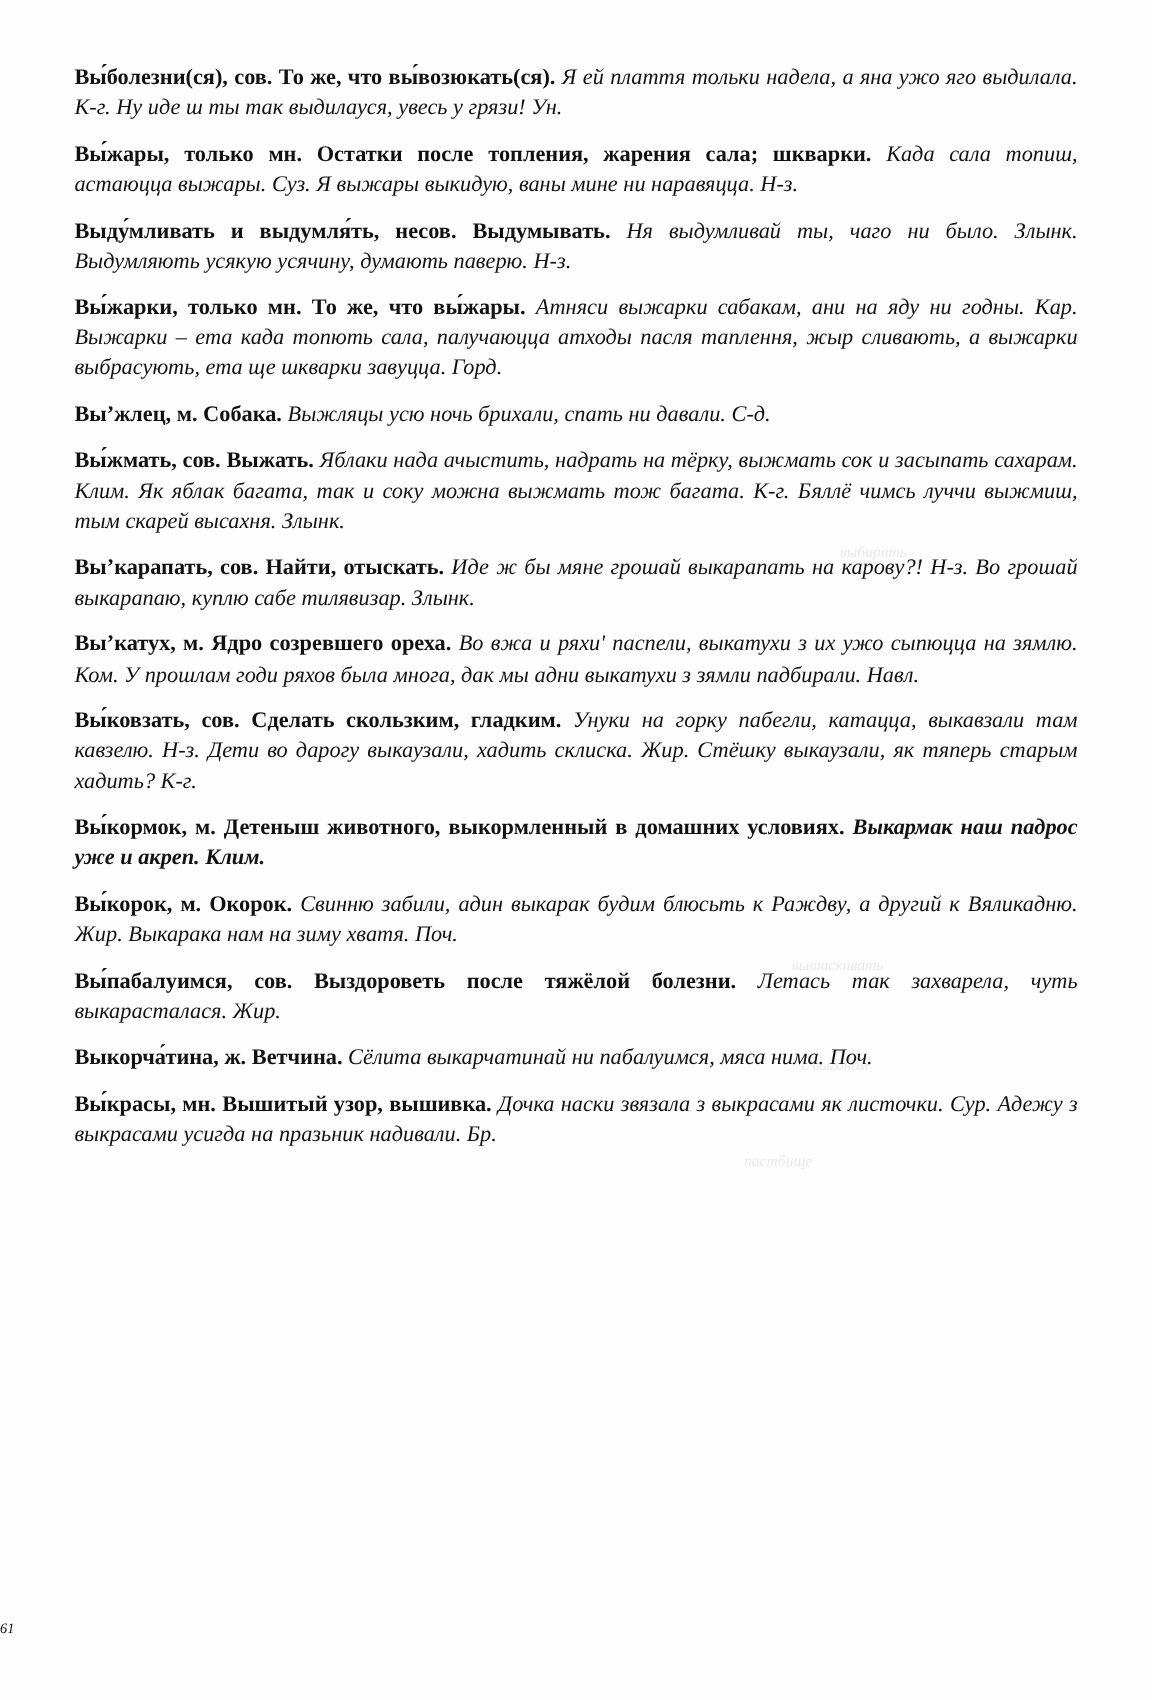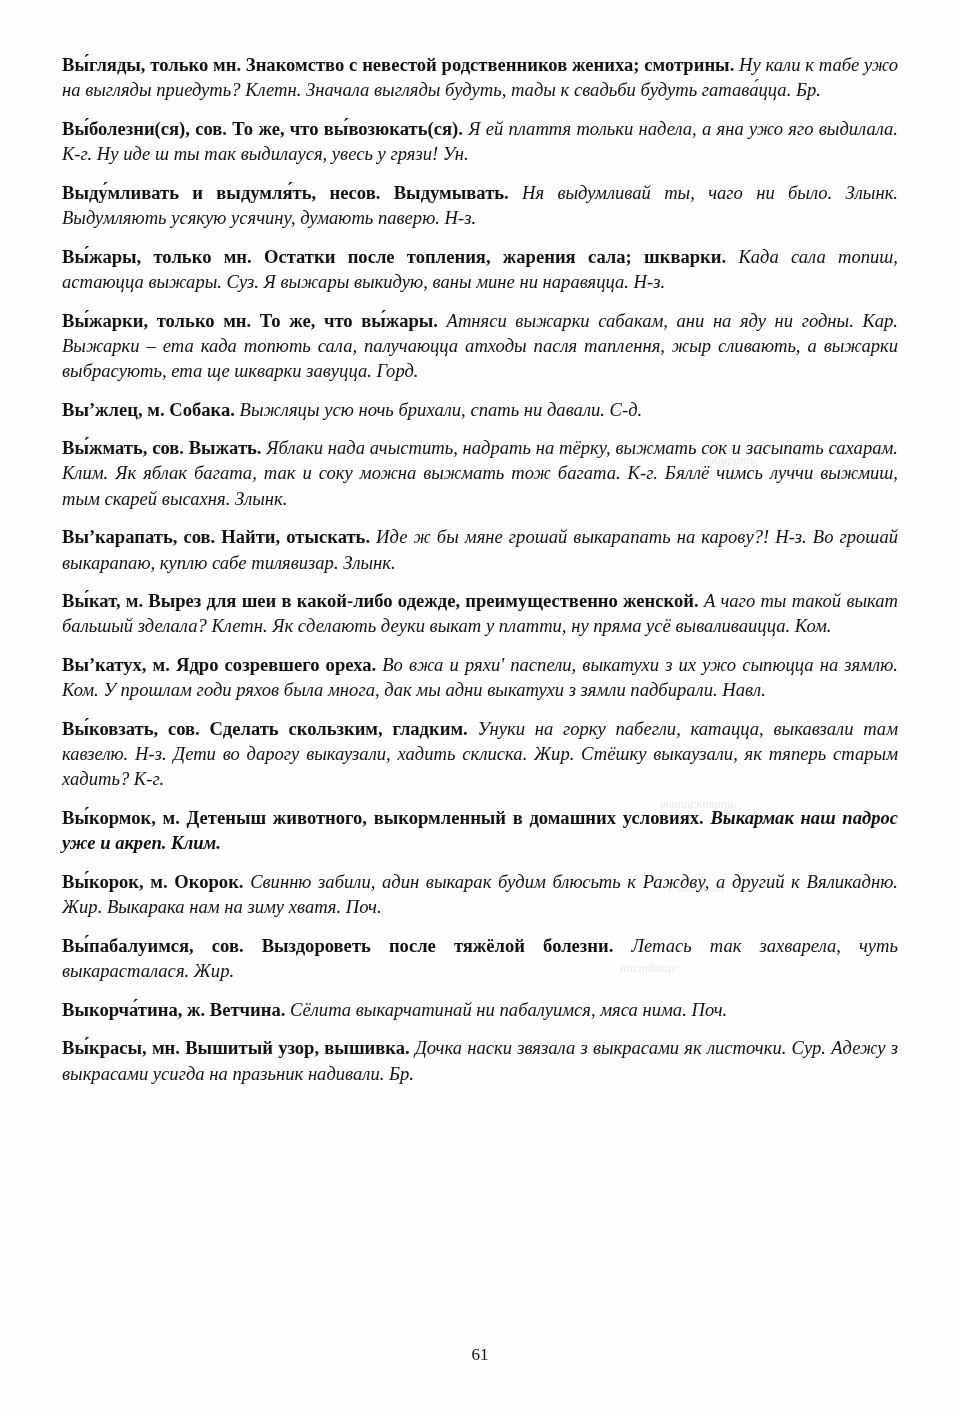--- a/index.html
+++ b/index.html
@@ -46,24 +46,24 @@
   }
   .ex-bold {
     font-style: italic;
     font-weight: bold;
   }
   .folio {
     position: absolute;
     left: 0;
     right: 0;
     bottom: 52px;
-    text-align: center;
-    font-size: 17px;
+    font-size: 12px;
     font-family: "Liberation Serif", serif;
     color: #111;
+    font-style: italic;
   }
   
   .ghost {
     position: absolute;
     color: rgba(150, 140, 130, 0.20);
     font-family: "Liberation Serif", serif;
     font-style: italic;
     font-size: 13px;
     pointer-events: none;
     white-space: nowrap;
@@ -74,56 +74,50 @@
 
 <div class="page">
 
   <div class="ghost" style="left:700px;top:452px;">выбирать</div>
   <div class="ghost" style="left:660px;top:796px;">вытаскивать</div>
   <div class="ghost" style="left:668px;top:880px;">с выгоном</div>
   <div class="ghost" style="left:620px;top:960px;">пастбище</div>
 
   <div class="entries">
 
-    <p class="entry">
-      <span class="hw">Вы́гляды, только мн.</span><span class="def"> Знакомство с невестой родственников жениха; смотрины.</span><span class="ex"> Ну кали к табе ужо на выгляды приедуть? Клетн. Значала выгляды будуть, тады к свадьби будуть гатава́цца. Бр.</span>
-    </p>
 
     <p class="entry">
       <span class="hw">Вы́болезни(ся), сов.</span><span class="def"> То же, что вы́возюкать(ся).</span><span class="ex"> Я ей плаття тольки надела, а яна ужо яго выдилала. К-г. Ну иде ш ты так выдилауся, увесь у грязи! Ун.</span>
     </p>
 
     <p class="entry">
-      <span class="hw">Выду́мливать и выдумля́ть, несов.</span><span class="def"> Выдумывать.</span><span class="ex"> Ня выдумливай ты, чаго ни было. Злынк. Выдумляють усякую усячину, думають паверю. Н-з.</span>
+      <span class="hw">Вы́жары, только мн.</span><span class="def"> Остатки после топления, жарения сала; шкварки.</span><span class="ex"> Када сала топиш, астаюцца выжары. Суз. Я выжары выкидую, ваны мине ни наравяцца. Н-з.</span>
     </p>
 
     <p class="entry">
-      <span class="hw">Вы́жары, только мн.</span><span class="def"> Остатки после топления, жарения сала; шкварки.</span><span class="ex"> Када сала топиш, астаюцца выжары. Суз. Я выжары выкидую, ваны мине ни наравяцца. Н-з.</span>
+      <span class="hw">Выду́мливать и выдумля́ть, несов.</span><span class="def"> Выдумывать.</span><span class="ex"> Ня выдумливай ты, чаго ни было. Злынк. Выдумляють усякую усячину, думають паверю. Н-з.</span>
     </p>
 
     <p class="entry">
       <span class="hw">Вы́жарки, только мн.</span><span class="def"> То же, что вы́жары.</span><span class="ex"> Атняси выжарки сабакам, ани на яду ни годны. Кар. Выжарки – ета када топють сала, палучаюцца атходы пасля таплення, жыр сливають, а выжарки выбрасують, ета ще шкварки завуцца. Горд.</span>
     </p>
 
     <p class="entry">
       <span class="hw">Вы’жлец, м.</span><span class="def"> Собака.</span><span class="ex"> Выжляцы усю ночь брихали, спать ни давали. С-д.</span>
     </p>
 
     <p class="entry">
       <span class="hw">Вы́жмать, сов.</span><span class="def"> Выжать.</span><span class="ex"> Яблаки нада ачыстить, надрать на тёрку, выжмать сок и засыпать сахарам. Клим. Як яблак багата, так и соку можна выжмать тож багата. К-г. Бяллё чимсь луччи выжмиш, тым скарей высахня. Злынк.</span>
     </p>
 
 
     <p class="entry">
       <span class="hw">Вы’карапать, сов.</span><span class="def"> Найти, отыскать.</span><span class="ex"> Иде ж бы мяне грошай выкарапать на карову?! Н-з. Во грошай выкарапаю, куплю сабе тилявизар. Злынк.</span>
     </p>
 
-    <p class="entry">
-      <span class="hw">Вы́кат, м.</span><span class="def"> Вырез для шеи в какой-либо одежде, преимущественно женской.</span><span class="ex"> А чаго ты такой выкат бальшый зделала? Клетн. Як сделають деуки выкат у платти, ну пряма усё вываливаицца. Ком.</span>
-    </p>
 
     <p class="entry">
       <span class="hw">Вы’катух, м.</span><span class="def"> Ядро созревшего ореха.</span><span class="ex"> Во вжа и ряхи' паспели, выкатухи з их ужо сыпюцца на зямлю. Ком. У прошлам годи ряхов была многа, дак мы адни выкатухи з зямли падбирали. Навл.</span>
     </p>
 
     <p class="entry">
       <span class="hw">Вы́ковзать, сов.</span><span class="def"> Сделать скользким, гладким.</span><span class="ex"> Унуки на горку пабегли, катацца, выкавзали там кавзелю. Н-з. Дети во дарогу выкаузали, хадить склиска. Жир. Стёшку выкаузали, як тяперь старым хадить? К-г.</span>
     </p>
 
     <p class="entry">

